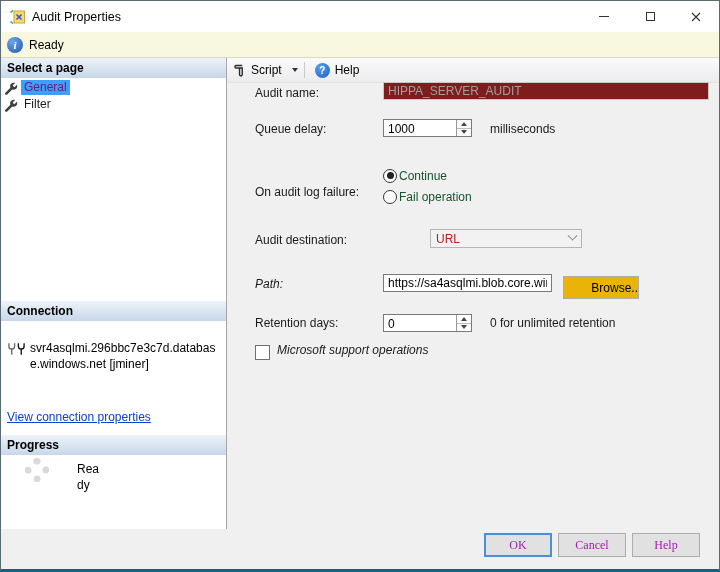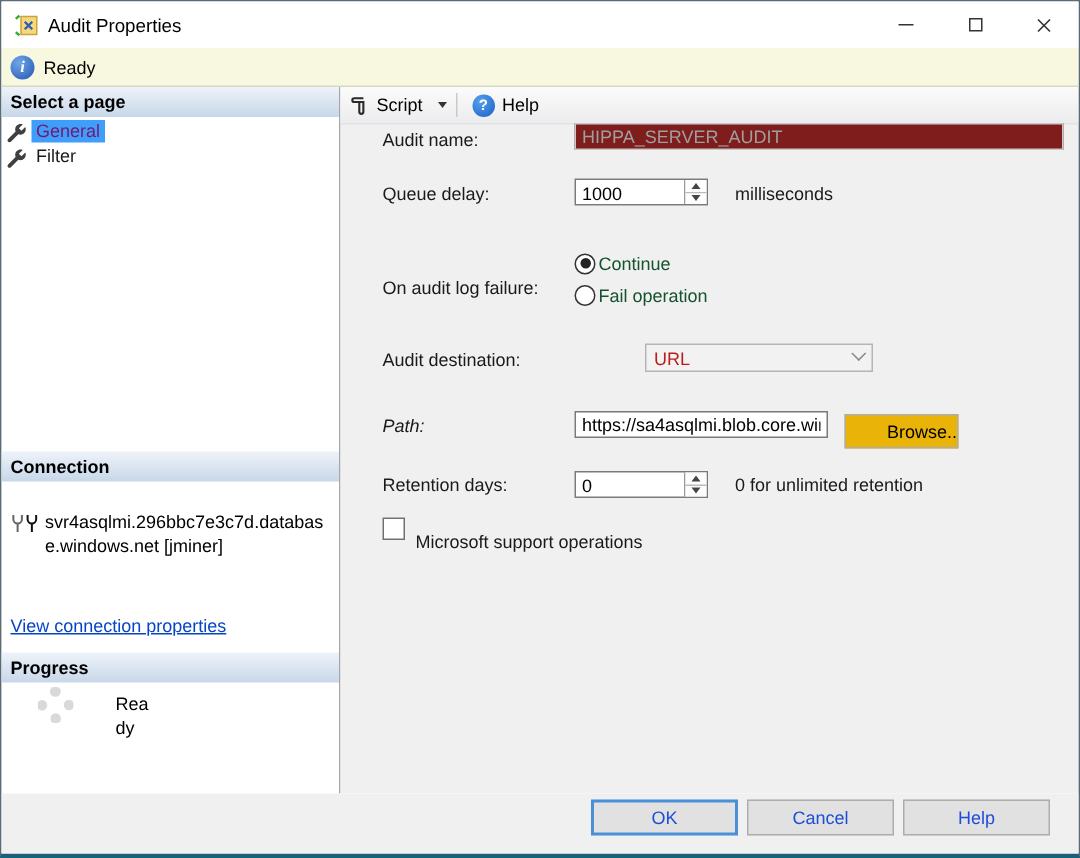--- a/index.html
+++ b/index.html
@@ -79,25 +79,25 @@
 
   .lab-dest { left:28px; top:175px; }
   .combo { position:absolute; left:156px; top:171px; width:152px; height:19px; border:1px solid #b5b5b5; background:#f2f2f2; display:flex; align-items:center; padding:0 5px; color:#b91c1c;margin-left:47px; }
   .chev { margin-left:auto; width:7px; height:7px; border-right:1.5px solid #8a8a8a; border-bottom:1.5px solid #8a8a8a; transform:rotate(45deg) translate(-2px,-2px); }
 
   .lab-path { left:28px; top:219px;font-style:italic; } .in-path { left:156px; top:216px; width:169px; height:18px; }
   .btn-browse { position:absolute; left:336px; top:218px; width:76px; height:23px; background:#eab308; border:1px solid #adadad; font-family:"Liberation Sans",sans-serif; font-size:12px; color:#000;text-align:right; }
 
   .lab-ret { left:28px; top:258px; } .hint-ret { left:263px; top:258px; }
   .checkbox { position:absolute; left:28px; top:287px; width:15px; height:15px; border:1px solid #707070; background:#fff; }
-  .lab-check { left:50px; top:296px; }
+  .lab-check { left:50px; top:285px;font-style:italic; }
 
   
   .footer { height:40px; background:#f0f0f0; flex:0 0 auto; display:flex; align-items:flex-start; justify-content:flex-end; padding:4px 19px 0 0; gap:6px; }
-  .btn { width:98px; height:24px; background:#e1e1e1; border:1px solid #adadad; font-family:Liberation Sans, sans-serif; font-size:12px; color:#1d4ed8; }
+  .btn { width:68px; height:24px; background:#e1e1e1; border:1px solid #adadad; font-family:Liberation Serif, serif; font-size:12px; color:#a21caf; }
   .btn-ok { border:2px solid #4a90d9; }
 </style>
 </head>
 <body>
 
 <div class="window">
 
   <div class="titlebar">
     <span class="title-icon">
       <svg width="17" height="16" viewBox="0 0 17 16">

